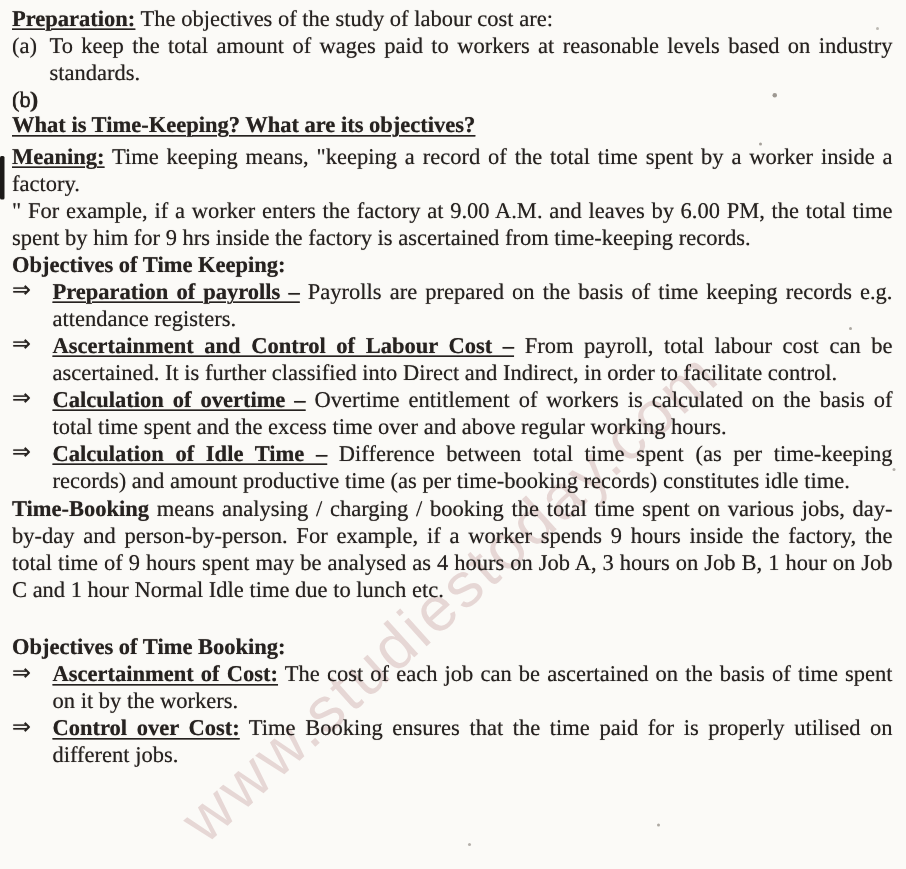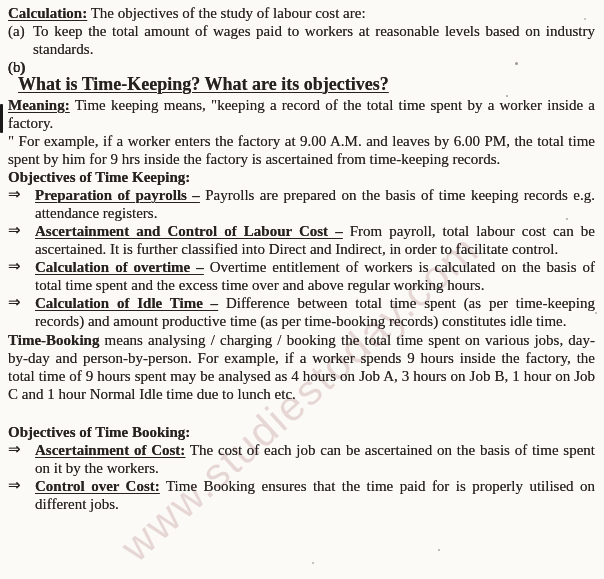--- a/index.html
+++ b/index.html
@@ -26,28 +26,27 @@
     text-shadow: 0 0 0.5px rgba(40,32,26,0.65);
   }
   .lead {
     font-weight: bold;
     text-decoration: underline;
     text-decoration-thickness: 1px;
     text-underline-offset: 2px;
   }
   .lead-plain { font-weight: bold; margin-top: 28px; }
   .heading {
-    font-size: 18px;
+    font-size: 15px;
     line-height: 18px;
     font-weight: bold;
     text-decoration: underline;
     text-decoration-thickness: 1.2px;
     text-underline-offset: 2px;
     text-shadow: 0 0 0.5px rgba(40,32,26,0.7);
-    margin-left: 10px;
   }
   .subheading {
     font-size: 15px;
     line-height: 18px;
     font-weight: bold;
     text-shadow: 0 0 0.5px rgba(40,32,26,0.7);
   }
   .alpha-item { position: relative; padding-left: 25px; }
   .alpha-marker { position: absolute; left: 0; top: 0; }
   .arrow-item { position: relative; padding-left: 27px; }
@@ -105,21 +104,21 @@
   <span class="speck s2"></span>
   <span class="speck s3"></span>
   <span class="speck s4"></span>
   <span class="speck s5"></span>
   <span class="speck s6"></span>
   <span class="speck s7"></span>
 
   <div class="content">
 
     <section>
-      <p class="para"><span class="lead">Calculation:</span><span> The objectives of the study of labour cost are:</span></p>
+      <p class="para"><span class="lead">Preparation:</span><span> The objectives of the study of labour cost are:</span></p>
       <div class="alpha-item">
         <span class="alpha-marker">(a)</span><span>To keep the total amount of wages paid to workers at reasonable levels based on industry standards.</span>
       </div>
       <div class="alpha-item">
         <span class="alpha-marker">(b)</span>
       </div>
       <div class="alpha-item">
         <span class="alpha-marker">(c)</span>
       </div>
     </section>

